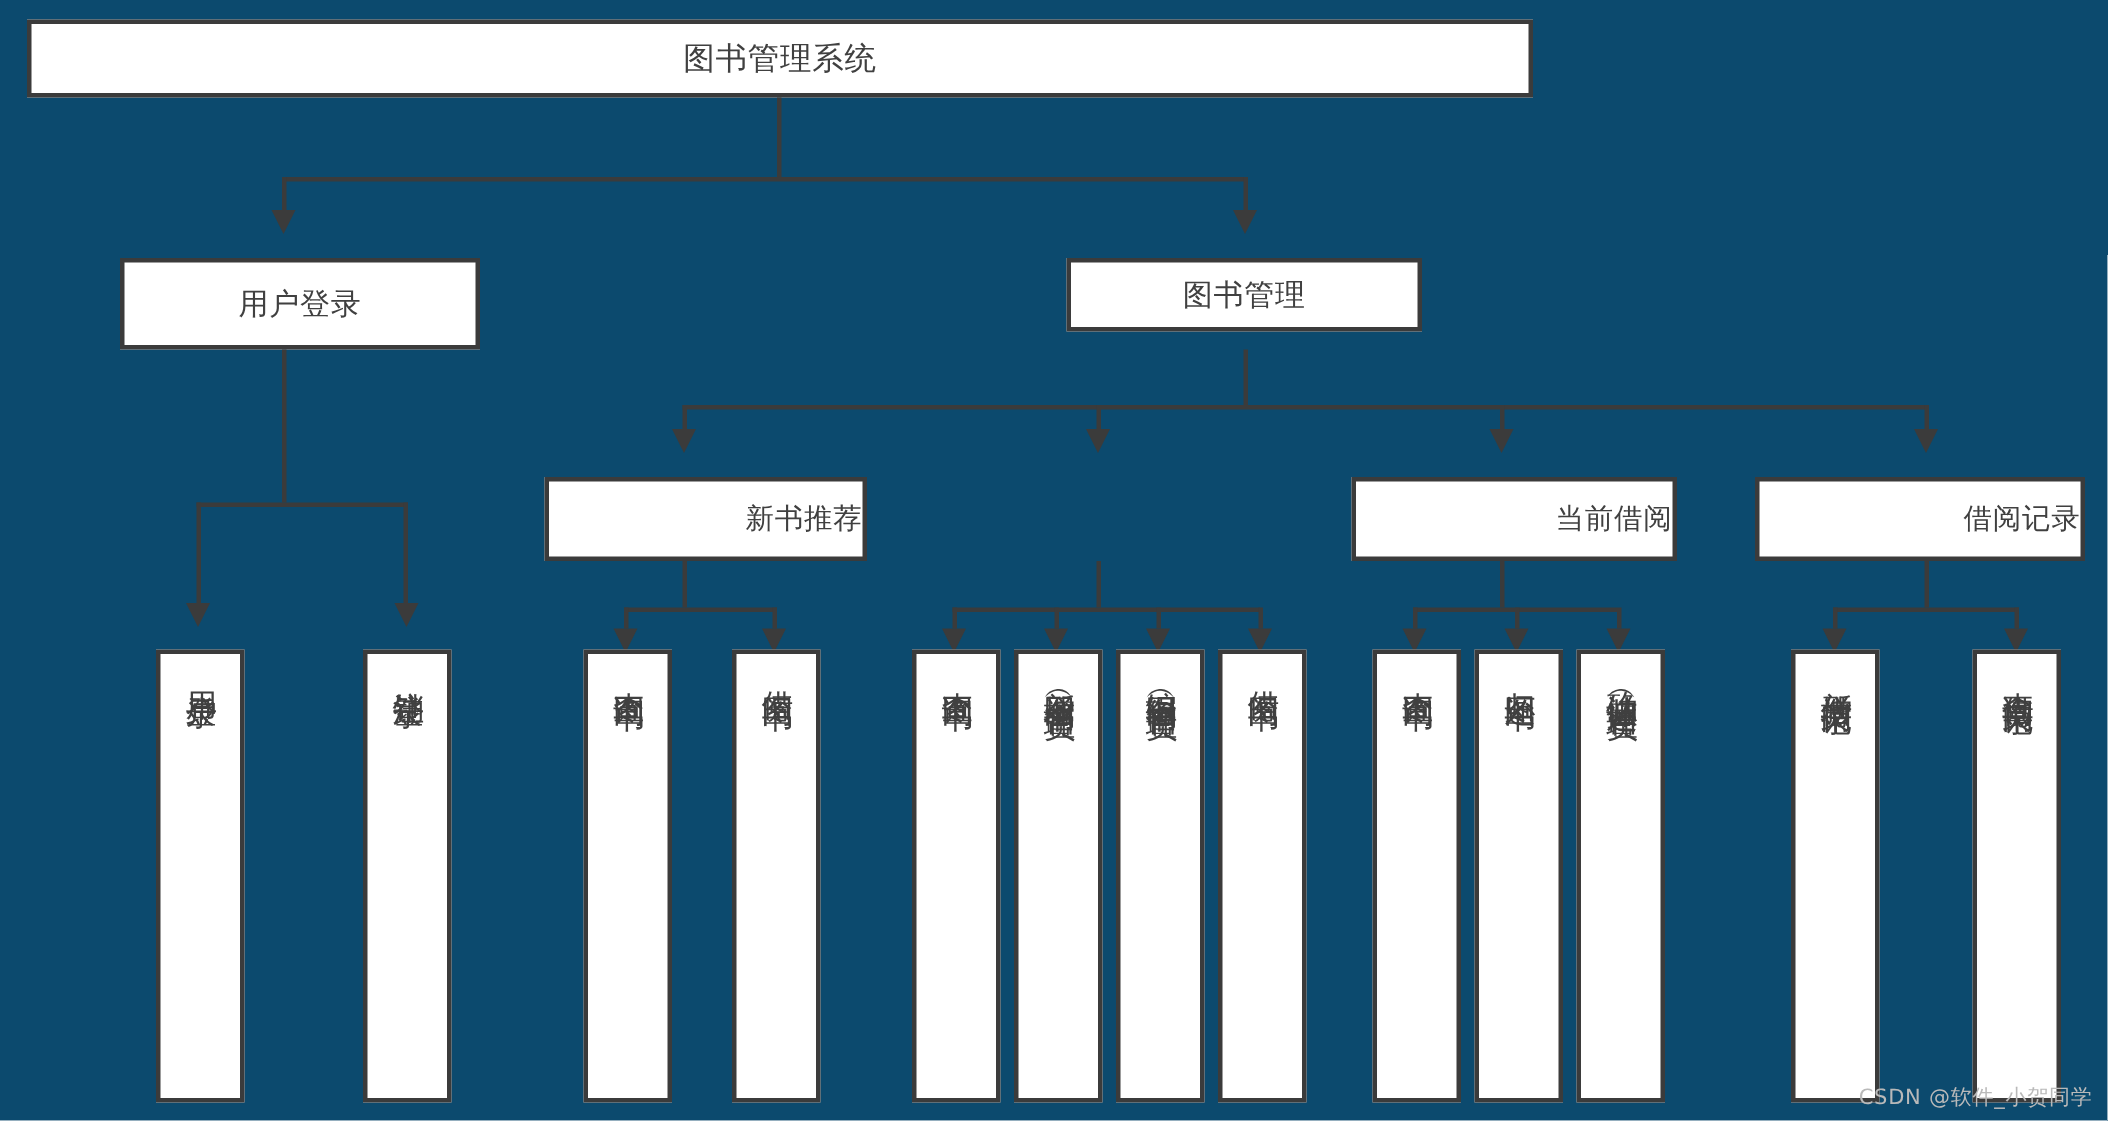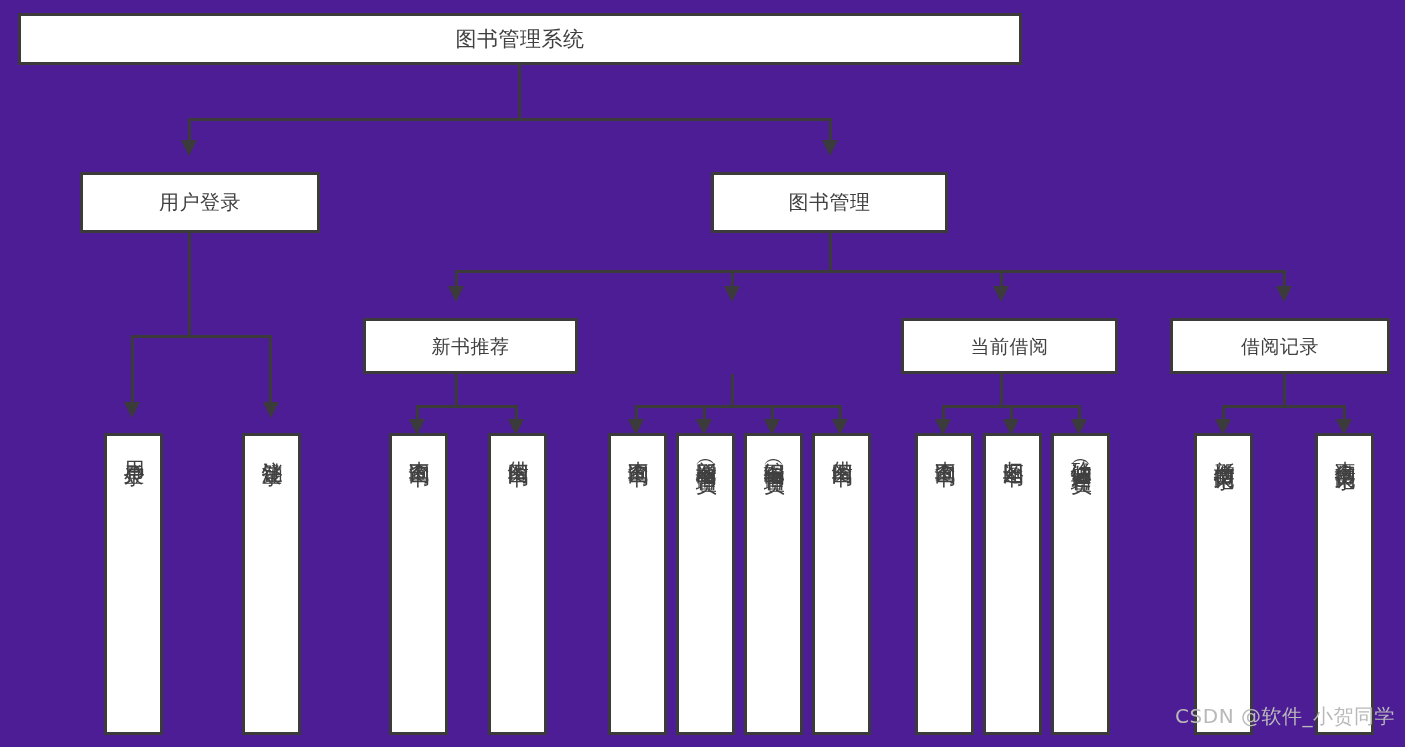--- a/index.html
+++ b/index.html
@@ -1,41 +1,41 @@
 <!DOCTYPE html>
 <html><head>
 <meta charset="utf-8">
 <style>
   html,body{margin:0;padding:0;background:#ffffff;}
   body{font-family:"DejaVu Sans","Liberation Sans",sans-serif;}
-  #stage{position:relative;width:1405px;height:747px;background:#4c1d95;overflow:hidden;}
+  #stage{position:relative;width:1405px;height:747px;background:#0c4a6e;overflow:hidden;}
 
   .node{position:absolute;box-sizing:border-box;background:#ffffff;
         border:3px solid #3b3b3b;display:flex;align-items:center;justify-content:center;
         color:#404040;}
   .node .lbl{display:block;text-align:center;line-height:1.18;letter-spacing:0.5px;}
 
   .root{font-size:21px;}
   .lvl2{font-size:20px;}
-  .lvl3{font-size:19px;}
+  .lvl3{font-size:19px;justify-content:flex-end;}
 
   
   .leaf{align-items:flex-start;justify-content:center;padding-top:8px;}
   .leaf .lbl{writing-mode:vertical-rl;text-orientation:upright;
              font-size:21px;line-height:1.22;letter-spacing:2px;white-space:nowrap;}
 
   .ln{position:absolute;background:#3b3b3b;}
   .ln.v{width:3px;}
   .ln.h{height:3px;}
 
   .arw{position:absolute;width:0;height:0;
        border-left:8px solid transparent;border-right:8px solid transparent;
        border-top:16px solid #3b3b3b;}
 
-  .wm{position:absolute;right:10px;bottom:17px;font-size:20px;color:#b9b9b9;
+  .wm{position:absolute;right:10px;bottom:6px;font-size:14px;color:#b9b9b9;
       letter-spacing:0.5px;white-space:nowrap;}
 </style>
 </head>
 <body>
 
 <div id="stage">
 
   <div class="node root" style="left:18px;top:13px;width:1004px;height:52px;">
     <span class="lbl">图书管理系统</span>
   </div>
@@ -43,21 +43,21 @@
   <div class="ln v" style="left:518px;top:65px;height:53px;"></div>
   <div class="ln h" style="left:188px;top:118px;width:644px;"></div>
   <div class="ln v" style="left:188px;top:118px;height:22px;"></div>
   <div class="ln v" style="left:829px;top:118px;height:22px;"></div>
   <div class="arw" style="left:181px;top:140px;"></div>
   <div class="arw" style="left:822px;top:140px;"></div>
 
   <div class="node lvl2" style="left:80px;top:172px;width:240px;height:61px;">
     <span class="lbl">用户登录</span>
   </div>
-  <div class="node lvl2" style="left:711px;top:172px;width:237px;height:61px;">
+  <div class="node lvl2" style="left:711px;top:172px;width:237px;height:49px;">
     <span class="lbl">图书管理</span>
   </div>
 
   <div class="ln v" style="left:188px;top:233px;height:102px;"></div>
   <div class="ln h" style="left:131px;top:335px;width:141px;"></div>
   <div class="ln v" style="left:131px;top:335px;height:67px;"></div>
   <div class="ln v" style="left:269px;top:335px;height:67px;"></div>
   <div class="arw" style="left:124px;top:402px;"></div>
   <div class="arw" style="left:263px;top:402px;"></div>
 

